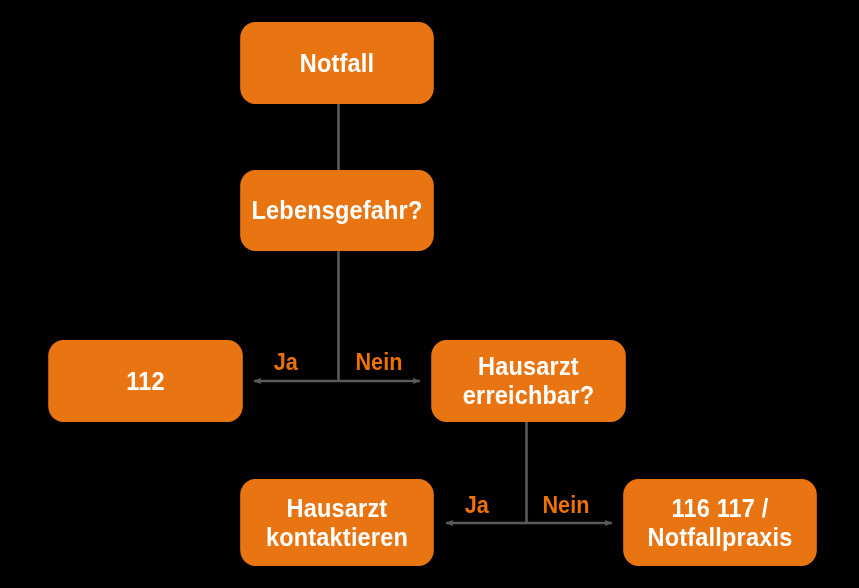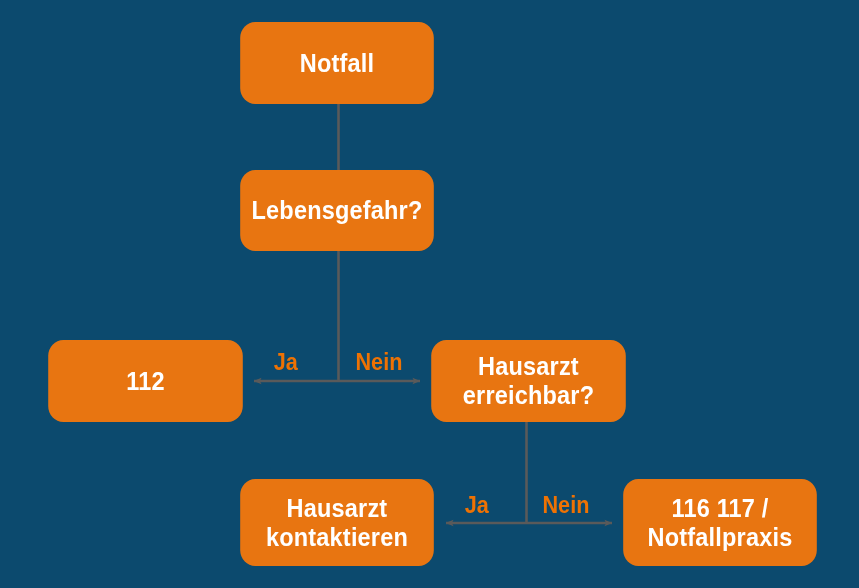--- a/index.html
+++ b/index.html
@@ -7,21 +7,21 @@
     padding: 0;
     background: #ffffff;
   }
   body {
     font-family: "Liberation Sans", "DejaVu Sans", sans-serif;
   }
   #canvas {
     position: relative;
     width: 859px;
     height: 588px;
-    background: #0c4a6e;
+    background: #000000;
     overflow: hidden;
   }
   #edges {
     position: absolute;
     left: 0;
     top: 0;
     width: 859px;
     height: 588px;
     pointer-events: none;
   }

